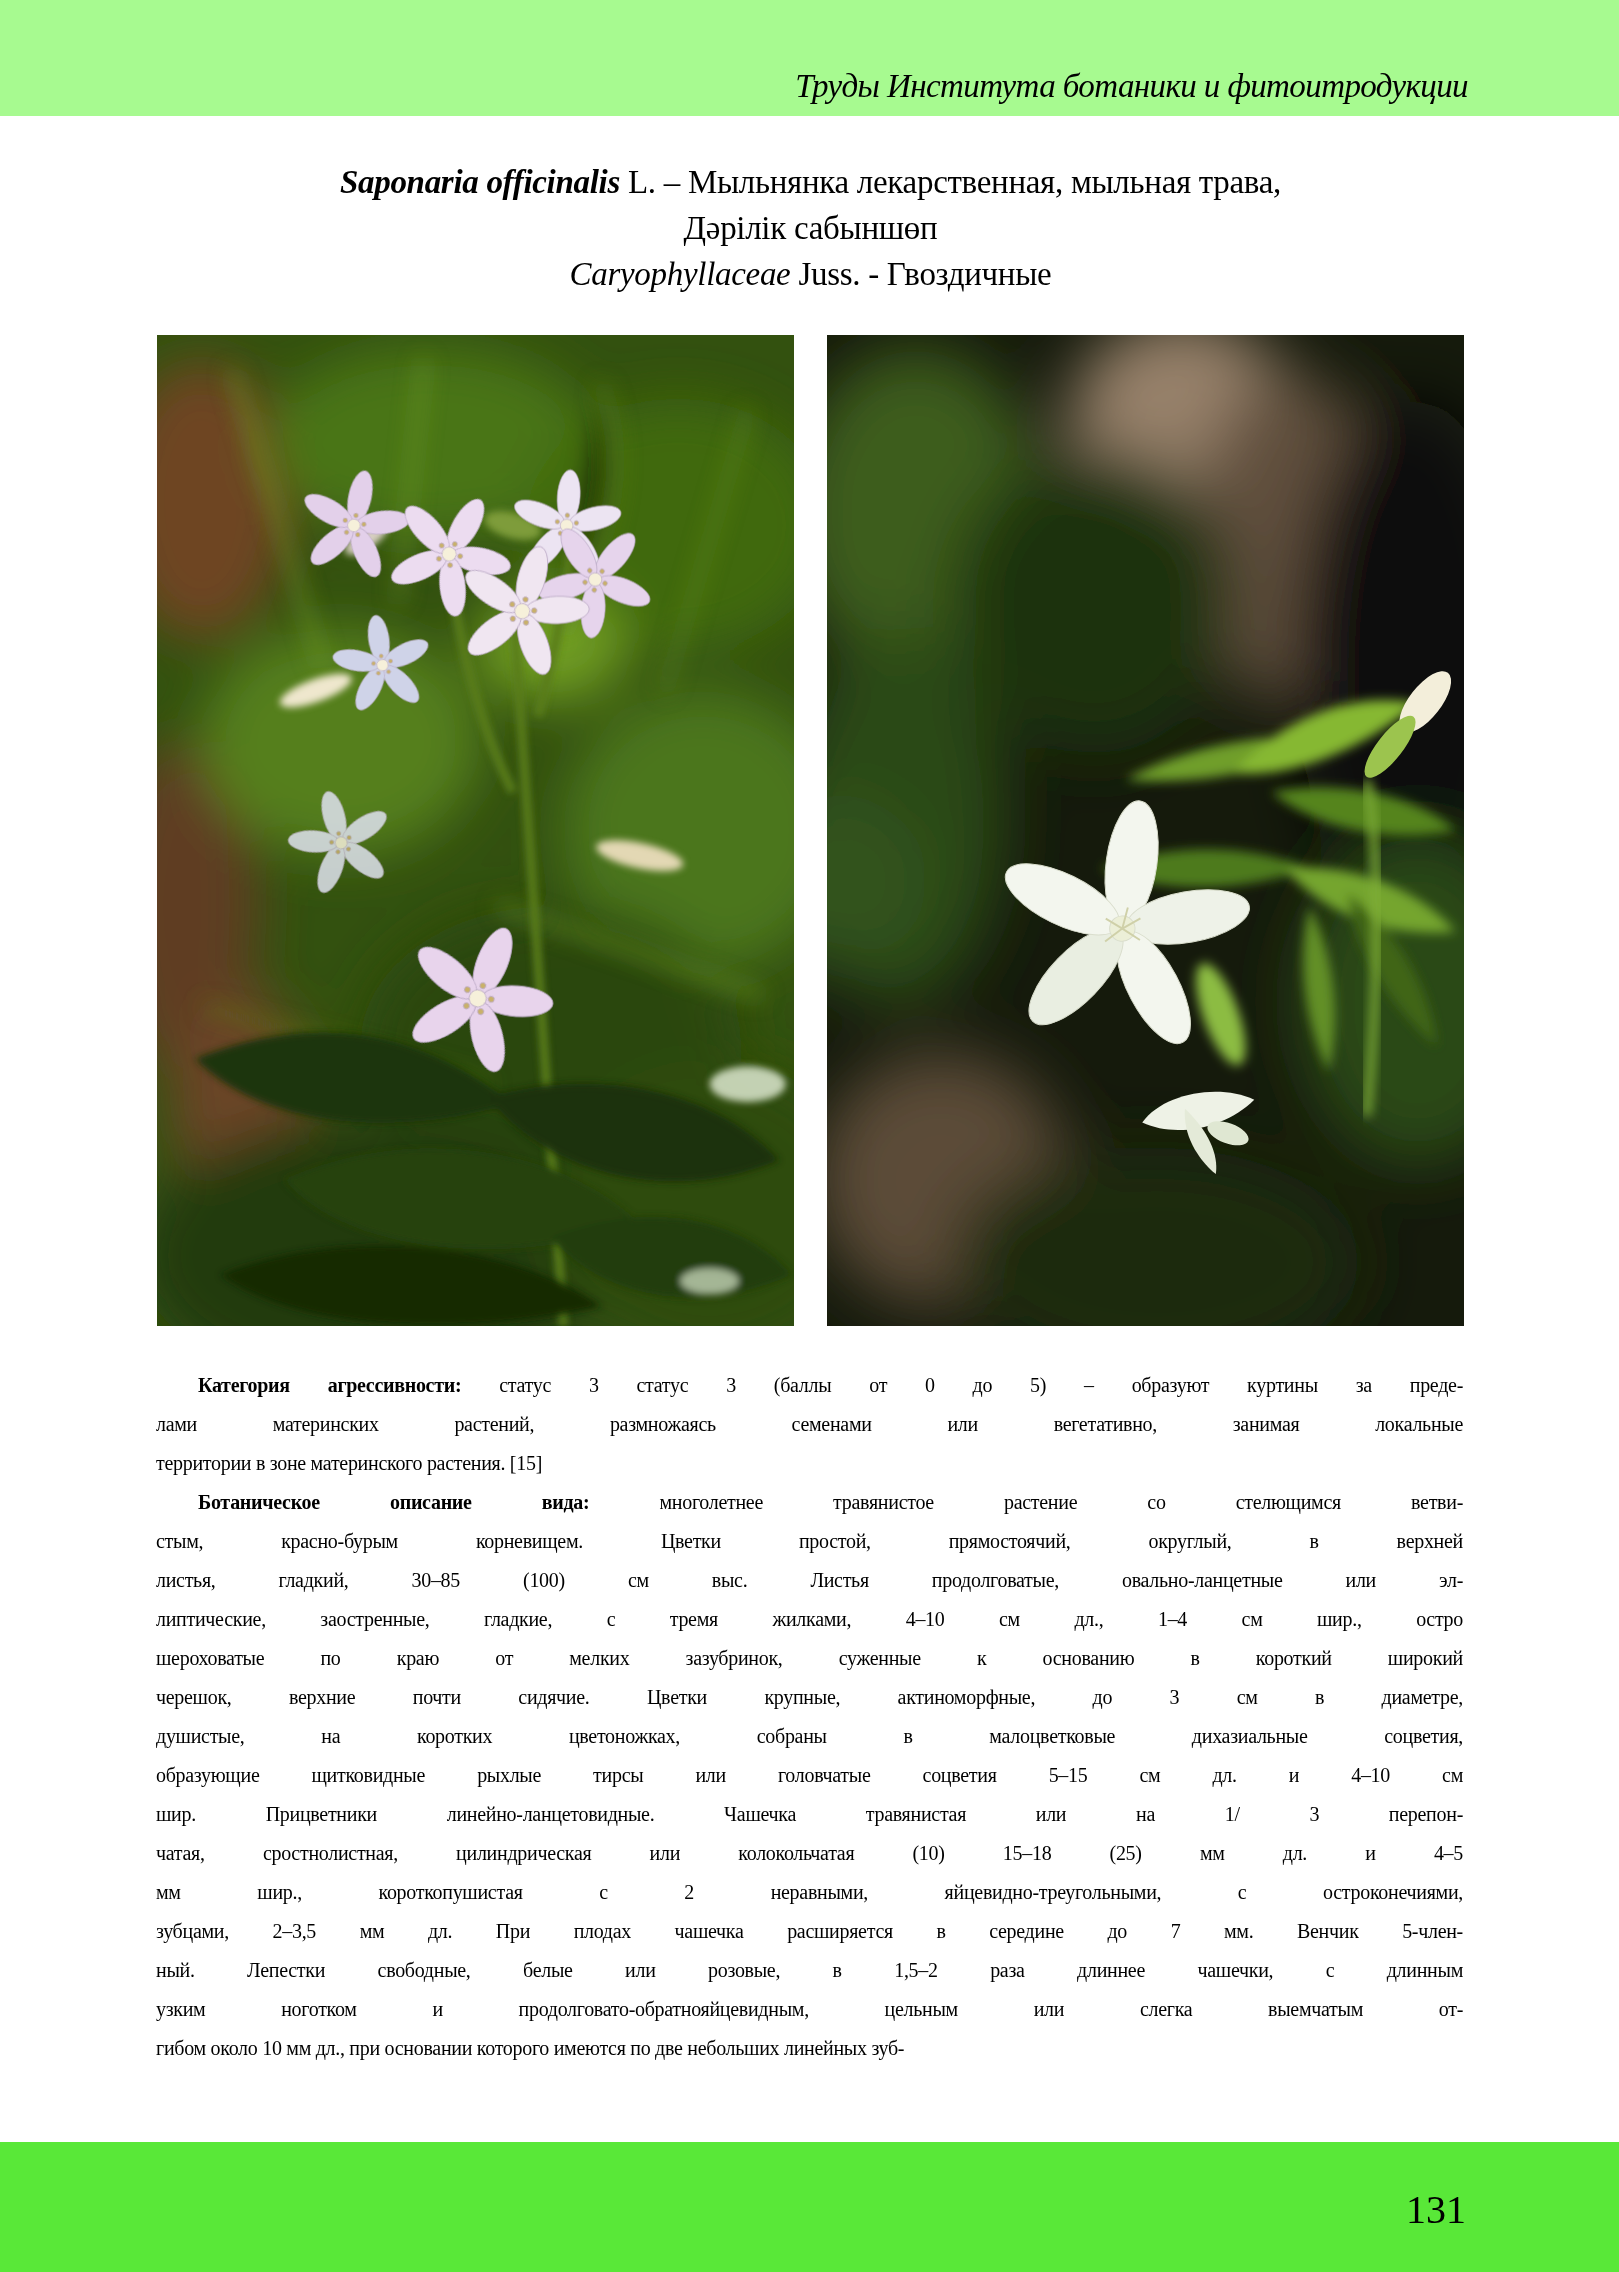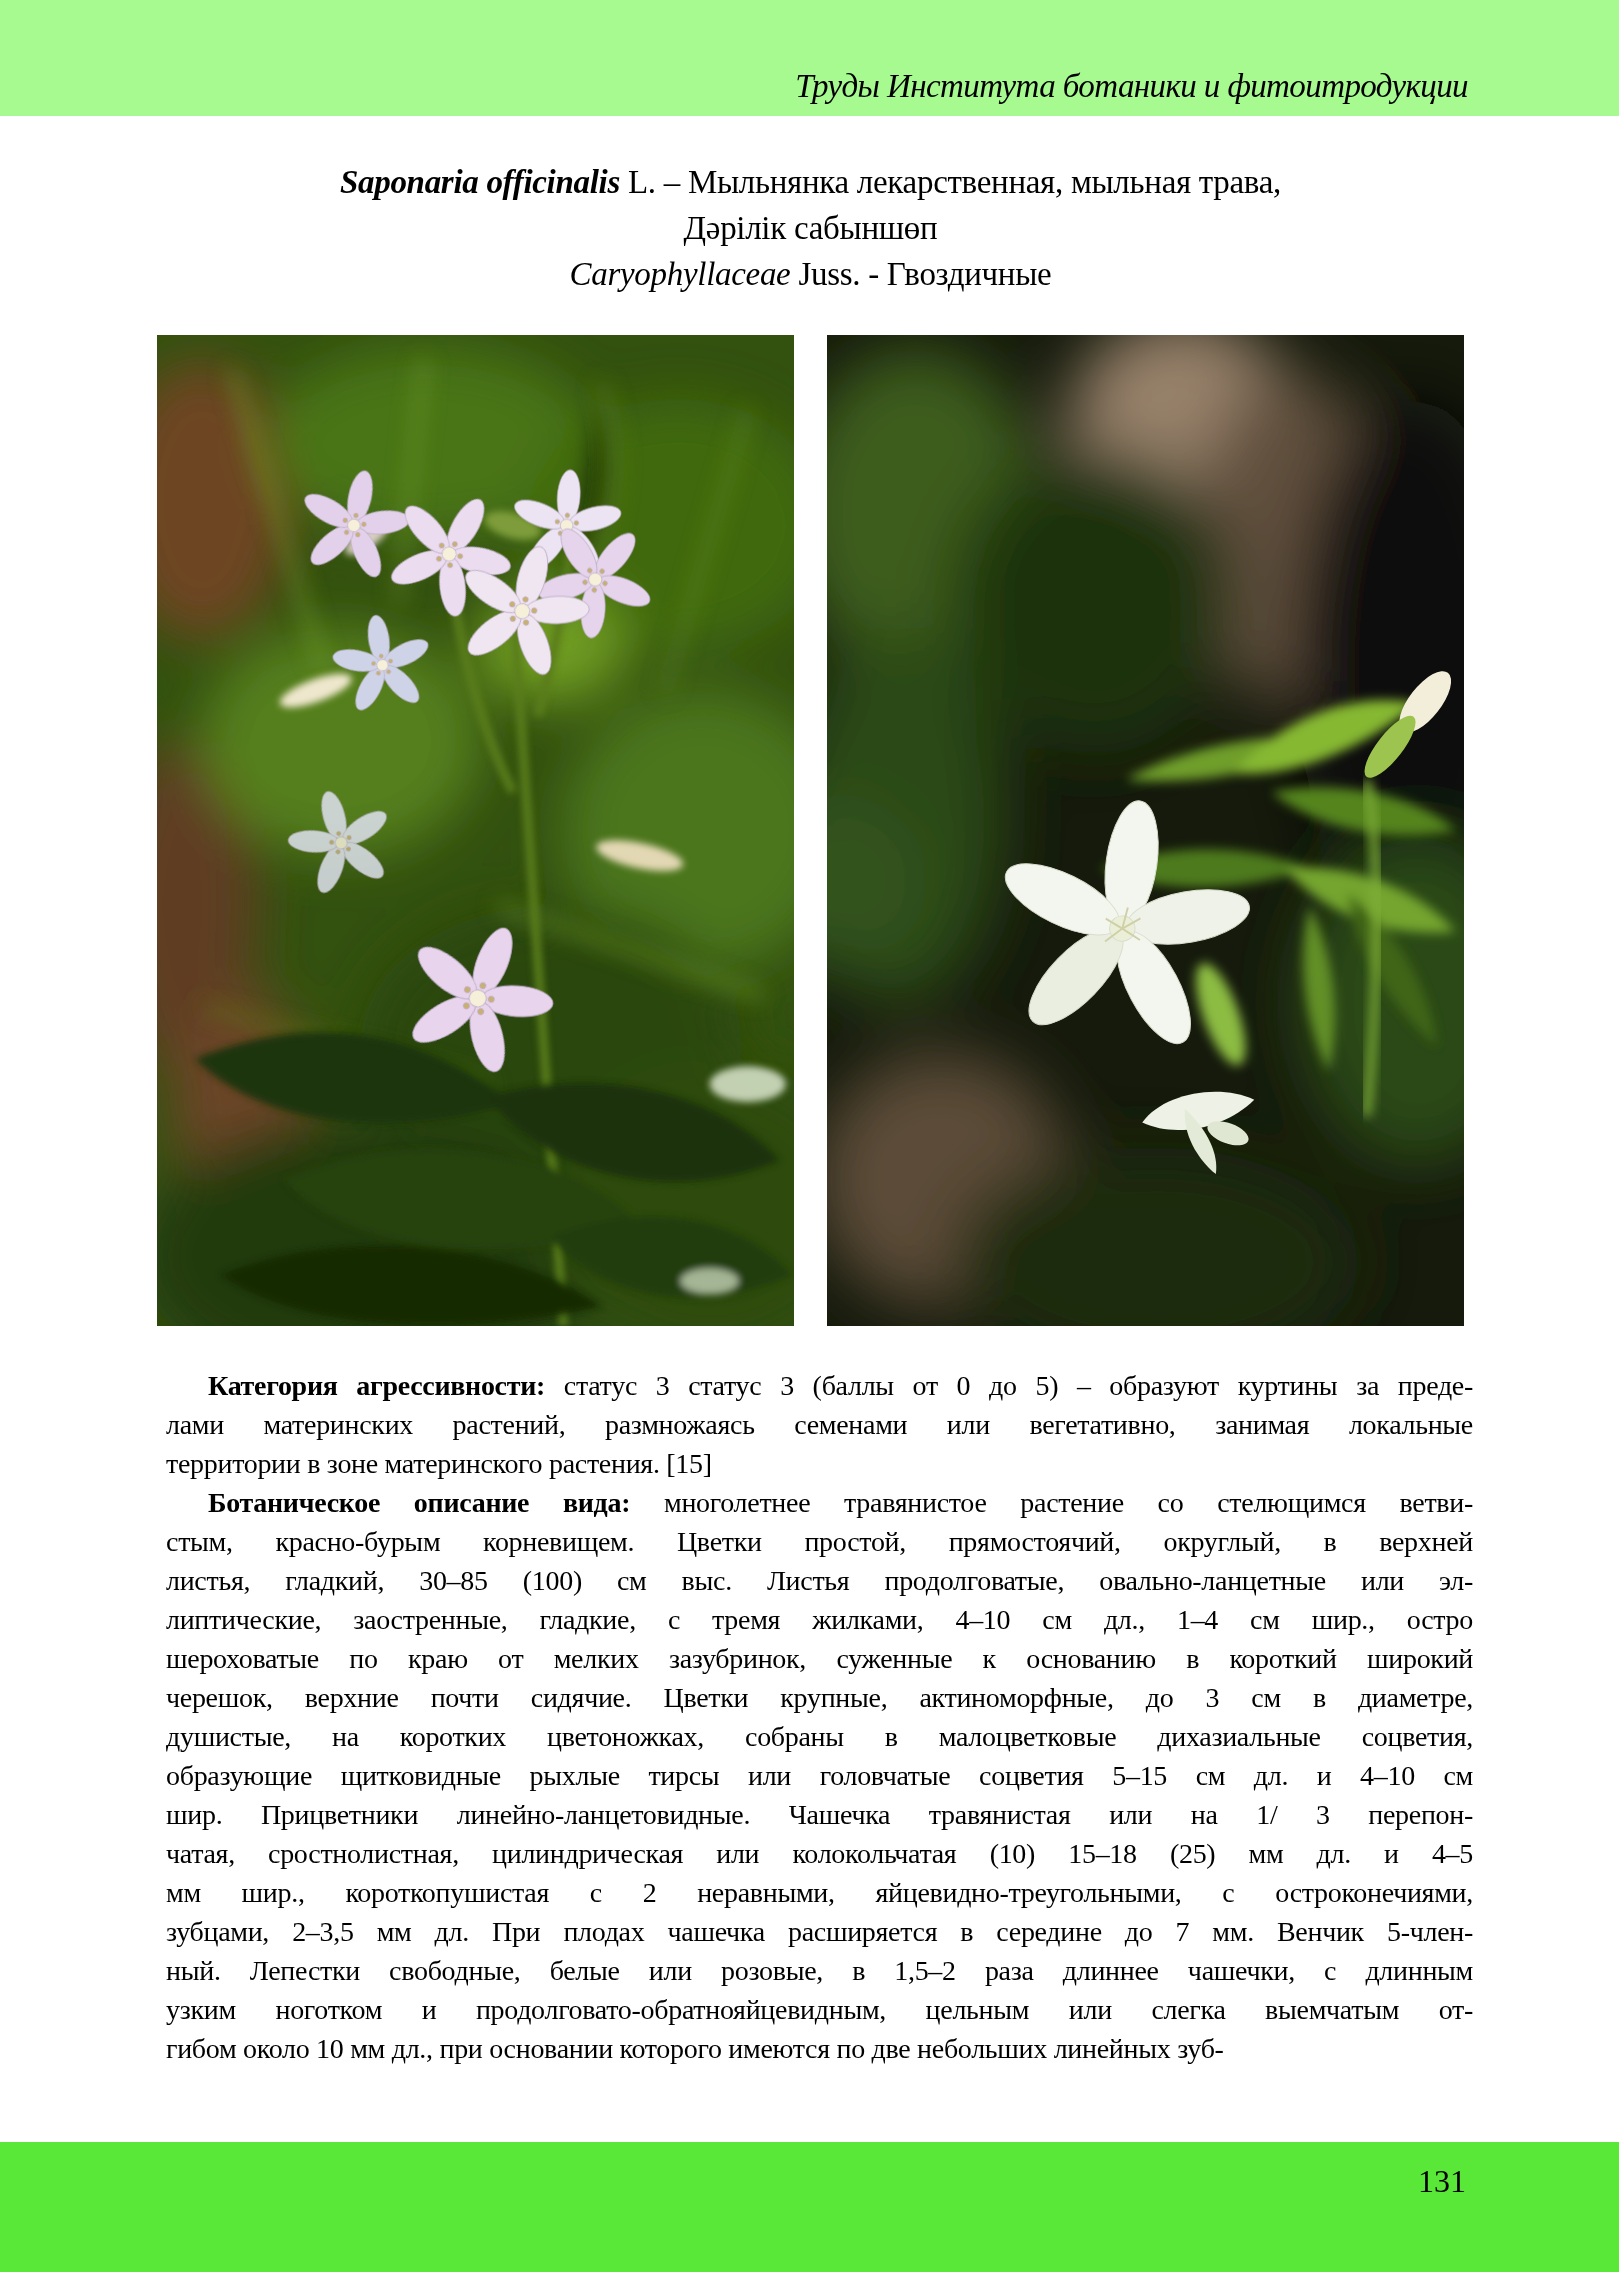--- a/index.html
+++ b/index.html
@@ -37,39 +37,39 @@
   .seg-regular { }
 
   
   .figure { position:absolute; top:335px; width:637px; height:991px; }
   .figure-left  { left:157px; }
   .figure-right { left:827px; }
   .figure svg { display:block; width:100%; height:100%; }
 
   
   .body-text {
-    position:absolute; left:166px; top:1366px; width:1307px;
-    font-size:28px; line-height:39px; letter-spacing:-0.3px;
+    position:absolute; left:156px; top:1366px; width:1307px;
+    font-size:20px; line-height:39px; letter-spacing:-0.3px;
   }
   .body-line {
     text-align:justify; text-align-last:justify;
     height:39px; overflow:hidden;
   }
   .body-line.line-last { text-align-last:left; }
   .body-line.para-first { text-indent:42px; }
   .lead { font-weight:bold; }
 
   
   .band-bottom {
     position:absolute; left:0; right:0; bottom:0; height:131px;
     background:var(--footer-green,#59e838);
   }
   .page-number {
-    position:absolute; top:23px; right:154px;
-    font-size:32px; line-height:1;
+    position:absolute; top:48px; right:154px;
+    font-size:40px; line-height:1;
   }
 </style>
 </head>
 <body>
 
 <div class="page" style="--header-green: #a7fa90; --footer-green: #59e838;">
 
   <div class="band-top">
     <div class="journal-title">Труды Института ботаники и фитоитродукции</div>
   </div>

